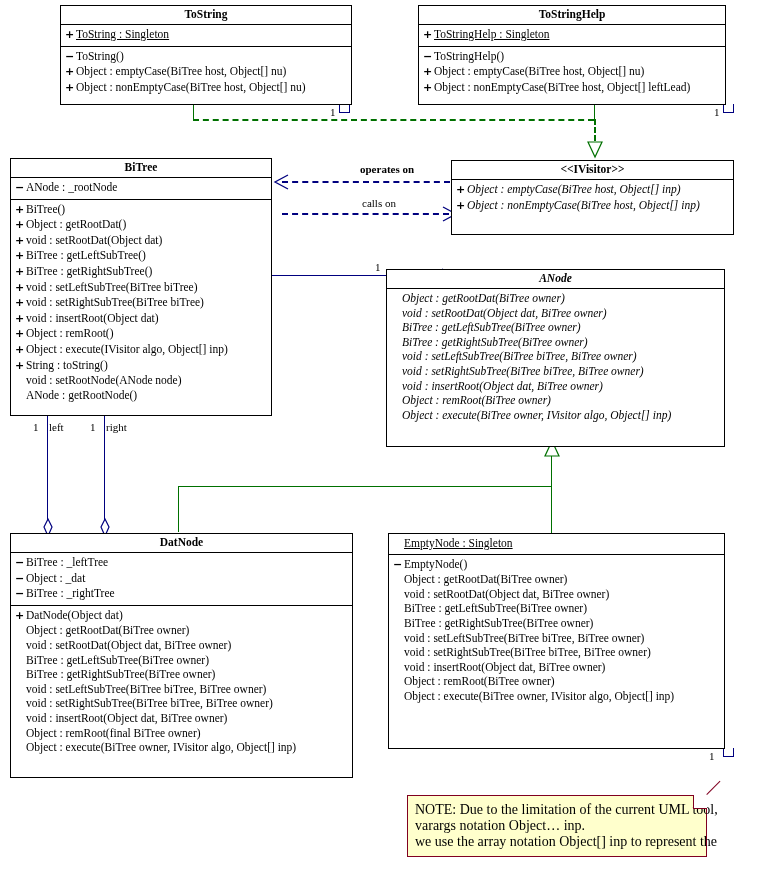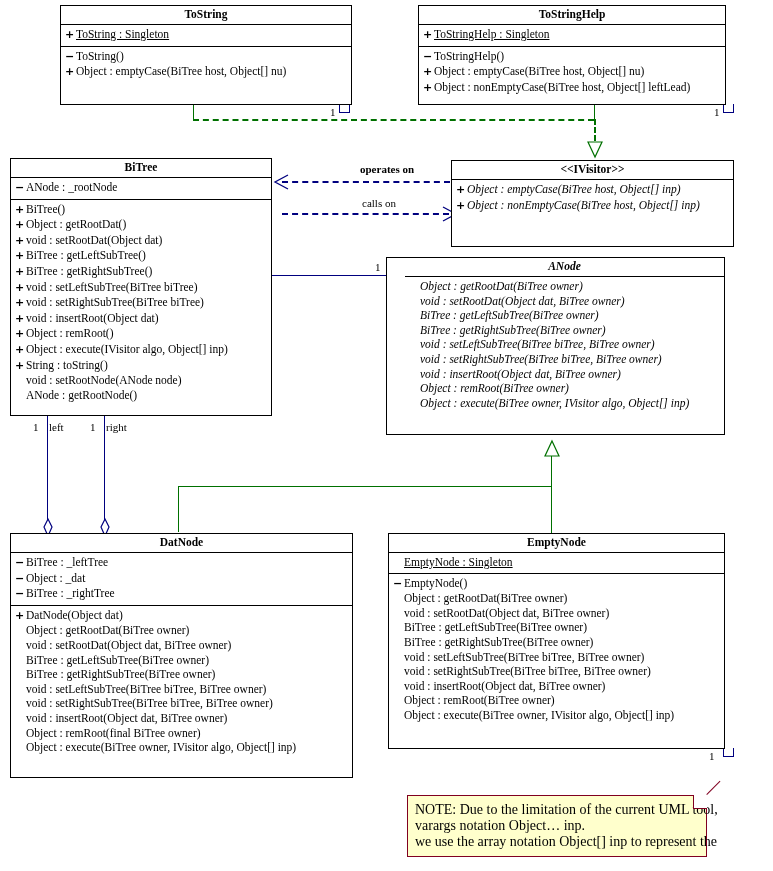--- a/index.html
+++ b/index.html
@@ -201,20 +201,23 @@
       <div class="uml-row">
         <span class="vis">+</span><span class="txt u">ToString : Singleton</span>
       </div>
     </div>
     <div class="uml-compartment last">
       <div class="uml-row">
         <span class="vis">−</span><span class="txt">ToString()</span>
       </div>
       <div class="uml-row">
         <span class="vis">+</span><span class="txt">Object : emptyCase(BiTree host, Object[] nu)</span>
+      </div>
+      <div class="uml-row">
+        <span class="vis">+</span><span class="txt">Object : nonEmptyCase(BiTree host, Object[] nu)</span>
       </div>
     </div>
   </div>
 
   <div class="uml-class" style="left:418px; top:5px; width:308px; height:100px;">
     <div class="uml-title">ToStringHelp</div>
     <div class="uml-compartment">
       <div class="uml-row">
         <span class="vis">+</span><span class="txt u">ToStringHelp : Singleton</span>
       </div>
@@ -249,29 +252,29 @@
       <div class="uml-row"><span class="vis">+</span><span class="txt">void : setRightSubTree(BiTree biTree)</span></div>
       <div class="uml-row"><span class="vis">+</span><span class="txt">void : insertRoot(Object dat)</span></div>
       <div class="uml-row"><span class="vis">+</span><span class="txt">Object : remRoot()</span></div>
       <div class="uml-row"><span class="vis">+</span><span class="txt">Object : execute(IVisitor algo, Object[] inp)</span></div>
       <div class="uml-row"><span class="vis">+</span><span class="txt">String : toString()</span></div>
       <div class="uml-row"><span class="vis blank"></span><span class="txt">void : setRootNode(ANode node)</span></div>
       <div class="uml-row"><span class="vis blank"></span><span class="txt">ANode : getRootNode()</span></div>
     </div>
   </div>
 
-  <div class="uml-class" style="left:451px; top:160px; width:283px; height:87px;">
+  <div class="uml-class" style="left:451px; top:160px; width:283px; height:75px;">
     <div class="uml-title">&lt;&lt;IVisitor&gt;&gt;</div>
     <div class="uml-compartment last">
       <div class="uml-row it"><span class="vis">+</span><span class="txt">Object : emptyCase(BiTree host, Object[] inp)</span></div>
       <div class="uml-row it"><span class="vis">+</span><span class="txt">Object : nonEmptyCase(BiTree host, Object[] inp)</span></div>
     </div>
   </div>
 
-  <div class="uml-class" style="left:386px; top:257px; width:339px; height:178px;padding-left:18px;">
+  <div class="uml-class" style="left:386px; top:269px; width:339px; height:178px;">
     <div class="uml-title italic">ANode</div>
     <div class="uml-compartment last">
       <div class="uml-row it"><span class="vis blank"></span><span class="txt">Object : getRootDat(BiTree owner)</span></div>
       <div class="uml-row it"><span class="vis blank"></span><span class="txt">void : setRootDat(Object dat, BiTree owner)</span></div>
       <div class="uml-row it"><span class="vis blank"></span><span class="txt">BiTree : getLeftSubTree(BiTree owner)</span></div>
       <div class="uml-row it"><span class="vis blank"></span><span class="txt">BiTree : getRightSubTree(BiTree owner)</span></div>
       <div class="uml-row it"><span class="vis blank"></span><span class="txt">void : setLeftSubTree(BiTree biTree, BiTree owner)</span></div>
       <div class="uml-row it"><span class="vis blank"></span><span class="txt">void : setRightSubTree(BiTree biTree, BiTree owner)</span></div>
       <div class="uml-row it"><span class="vis blank"></span><span class="txt">void : insertRoot(Object dat, BiTree owner)</span></div>
       <div class="uml-row it"><span class="vis blank"></span><span class="txt">Object : remRoot(BiTree owner)</span></div>
@@ -294,21 +297,20 @@
       <div class="uml-row"><span class="vis blank"></span><span class="txt">BiTree : getRightSubTree(BiTree owner)</span></div>
       <div class="uml-row"><span class="vis blank"></span><span class="txt">void : setLeftSubTree(BiTree biTree, BiTree owner)</span></div>
       <div class="uml-row"><span class="vis blank"></span><span class="txt">void : setRightSubTree(BiTree biTree, BiTree owner)</span></div>
       <div class="uml-row"><span class="vis blank"></span><span class="txt">void : insertRoot(Object dat, BiTree owner)</span></div>
       <div class="uml-row"><span class="vis blank"></span><span class="txt">Object : remRoot(final BiTree owner)</span></div>
       <div class="uml-row"><span class="vis blank"></span><span class="txt">Object : execute(BiTree owner, IVisitor algo, Object[] inp)</span></div>
     </div>
   </div>
 
   <div class="uml-class" style="left:388px; top:533px; width:337px; height:216px;">
-    <div class="uml-title">EmptyNode</div>
     <div class="uml-compartment">
       <div class="uml-row"><span class="vis blank"></span><span class="txt u">EmptyNode : Singleton</span></div>
     </div>
     <div class="uml-compartment last">
       <div class="uml-row"><span class="vis">−</span><span class="txt">EmptyNode()</span></div>
       <div class="uml-row"><span class="vis blank"></span><span class="txt">Object : getRootDat(BiTree owner)</span></div>
       <div class="uml-row"><span class="vis blank"></span><span class="txt">void : setRootDat(Object dat, BiTree owner)</span></div>
       <div class="uml-row"><span class="vis blank"></span><span class="txt">BiTree : getLeftSubTree(BiTree owner)</span></div>
       <div class="uml-row"><span class="vis blank"></span><span class="txt">BiTree : getRightSubTree(BiTree owner)</span></div>
       <div class="uml-row"><span class="vis blank"></span><span class="txt">void : setLeftSubTree(BiTree biTree, BiTree owner)</span></div>

